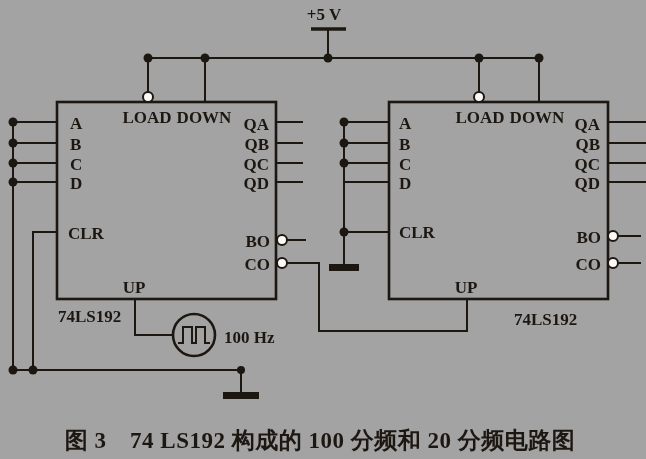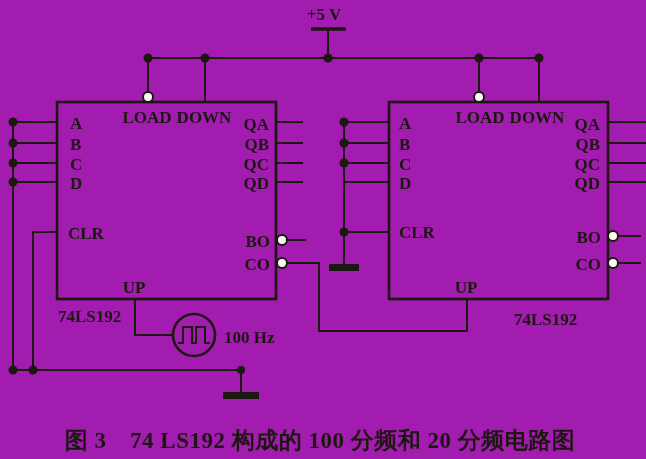--- a/index.html
+++ b/index.html
@@ -1,20 +1,20 @@
 <!DOCTYPE html>
 <html><head>
 <meta charset="utf-8">
 <style>
   html, body { margin: 0; padding: 0; }
   body { background: #e8e8e8; font-family: "Liberation Serif", serif; }
   .page {
     position: relative;
     width: 646px; height: 459px;
-    background: #a21caf;
+    background: #a3a3a3;
     overflow: hidden;
   }
   svg { position: absolute; left: 0; top: 0; }
   svg text {
     font-family: "Liberation Serif", serif;
     font-weight: bold;
     fill: #1d1712;
   }
   .pin-label   { font-size: 17px; }
   .chip-part   { font-size: 17px; }

